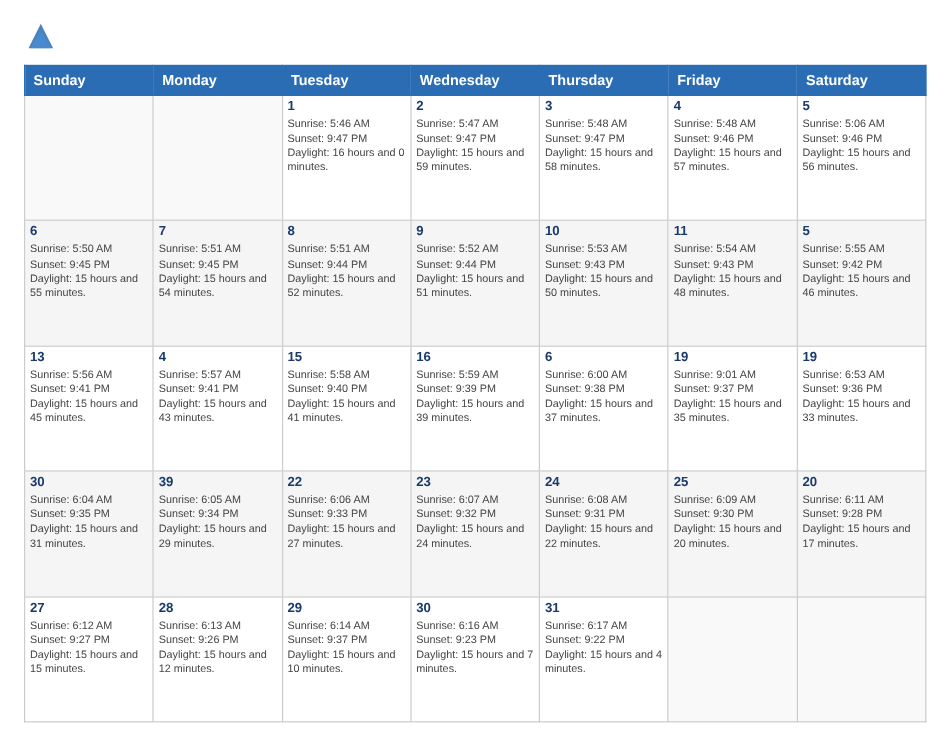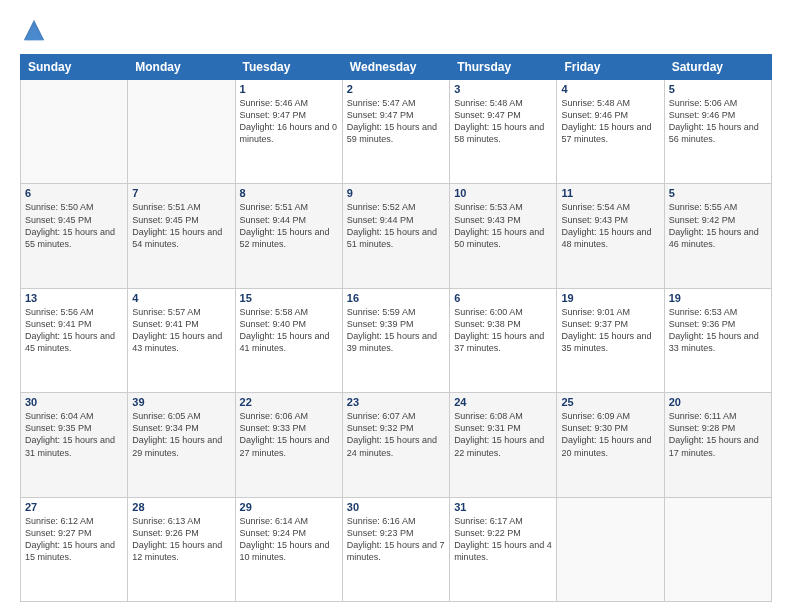--- a/index.html
+++ b/index.html
@@ -333,21 +333,21 @@
           <td>
             <span class="day-number">28</span>
             <div class="day-info">Sunrise: 6:13 AM
 Sunset: 9:26 PM
 Daylight: 15 hours
 and 12 minutes.</div>
           </td>
           <td>
             <span class="day-number">29</span>
             <div class="day-info">Sunrise: 6:14 AM
-Sunset: 9:24 PM
+Sunset: 9:37 PM
 Daylight: 15 hours
 and 10 minutes.</div>
           </td>
           <td>
             <span class="day-number">30</span>
             <div class="day-info">Sunrise: 6:16 AM
 Sunset: 9:23 PM
 Daylight: 15 hours
 and 7 minutes.</div>
           </td>

